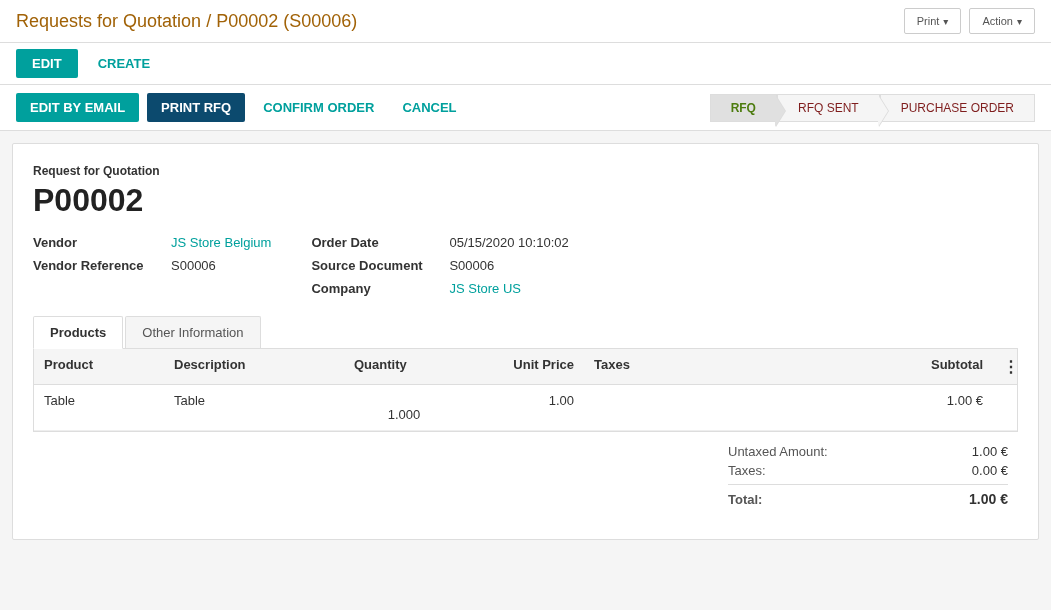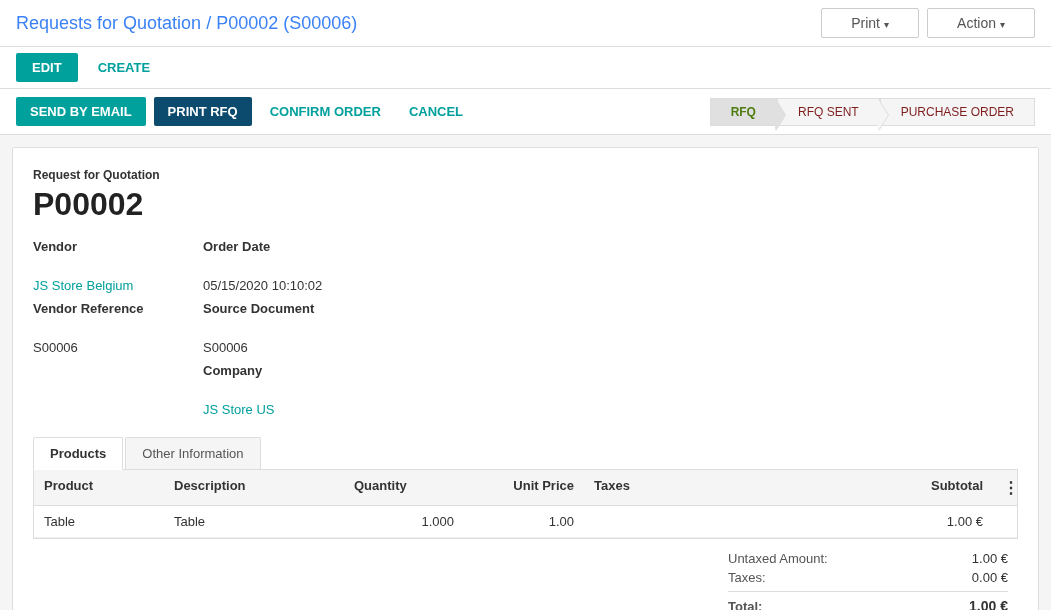--- a/index.html
+++ b/index.html
@@ -1,26 +1,26 @@
 <!DOCTYPE html>
 <html><head>
   <meta charset="utf-8">
   <style>
     * { box-sizing: border-box; margin: 0; padding: 0; }
     body { font-family: Arial, sans-serif; font-size: 13px; color: #333; background: #f5f5f5; width: 1051px; }
 
     .top-bar { background: #fff; padding: 8px 16px; border-bottom: 1px solid #ddd; display: flex; align-items: center; justify-content: space-between; }
     .breadcrumb { font-size: 18px; color: #555; }
-    .breadcrumb span { color: #3b82f6; }
+    .breadcrumb span { color: #a16207; }
     .top-bar-right { display: flex; gap: 8px; align-items: center; }
 
     .action-bar { background: #fff; padding: 6px 16px; border-bottom: 1px solid #ddd; display: flex; align-items: center; gap: 8px; }
     .btn-edit { background: #00a09d; color: #fff; border: none; padding: 7px 16px; font-size: 13px; font-weight: bold; cursor: pointer; border-radius: 2px; }
     .btn-create { background: none; border: none; color: #00a09d; font-size: 13px; font-weight: bold; cursor: pointer; padding: 7px 12px; }
-    .btn-print, .btn-action { background: #fff; border: 1px solid #ccc; padding: 6px 29px; font-size: 14px; cursor: pointer; border-radius: 2px; color: #555; display: flex; align-items: center; gap: 4px; }
+    .btn-print, .btn-action { background: #fff; border: 1px solid #ccc; padding: 6px 12px; font-size: 11px; cursor: pointer; border-radius: 2px; color: #555; display: flex; align-items: center; gap: 4px; }
 
     .workflow-bar { background: #fff; padding: 8px 16px; border-bottom: 1px solid #ddd; display: flex; align-items: center; gap: 0; }
     .workflow-btns { display: flex; gap: 8px; flex: 1; }
     .btn-send-email { background: #00a09d; color: #fff; border: none; padding: 7px 14px; font-size: 13px; font-weight: bold; cursor: pointer; border-radius: 2px; }
     .btn-print-rfq { background: #0c4a6e; color: #fff; border: none; padding: 7px 14px; font-size: 13px; font-weight: bold; cursor: pointer; border-radius: 2px; }
     .btn-confirm { background: none; border: none; color: #00a09d; font-size: 13px; font-weight: bold; cursor: pointer; padding: 7px 10px; }
     .btn-cancel-wf { background: none; border: none; color: #00a09d; font-size: 13px; font-weight: bold; cursor: pointer; padding: 7px 10px; }
 
     .status-steps { display: flex; align-items: center; }
     .step { padding: 6px 20px; font-size: 12px; color: #7f1d1d; background: #f5f5f5; border: 1px solid #ddd; position: relative; }
@@ -29,36 +29,36 @@
     .step:not(:last-child)::before { content: ''; position: absolute; right: -9px; top: 0; border-left: 10px solid #f5f5f5; border-top: 16px solid transparent; border-bottom: 16px solid transparent; z-index: 2; }
     .step.active::before { border-left-color: #e0e0e0; }
 
     .main-content { background: #fff; margin: 12px; padding: 20px; border: 1px solid #ddd; border-radius: 2px; }
 
     .doc-label { font-size: 12px; font-weight: bold; color: #333; margin-bottom: 4px; }
     .doc-number { font-size: 32px; font-weight: bold; color: #222; margin-bottom: 16px; }
 
     .fields-section { display: flex; gap: 40px; margin-bottom: 20px; }
     .fields-col { display: flex; flex-direction: column; gap: 8px; }
-    .field-row { display: flex; gap: 24px; align-items: flex-start; flex-direction: column; }
+    .field-row { display: flex; gap: 8px; align-items: center; }
     .field-label { font-weight: bold; font-size: 13px; color: #333; min-width: 130px; }
     .field-value { font-size: 13px; color: #333; }
     .field-value.link { color: #00a09d; cursor: pointer; }
 
     .tabs { display: flex; gap: 0; border-bottom: 1px solid #ddd; margin-bottom: 0; }
     .tab { padding: 8px 16px; font-size: 13px; cursor: pointer; border: 1px solid #ddd; border-bottom: none; background: #f5f5f5; color: #555; margin-right: 2px; border-radius: 2px 2px 0 0; }
     .tab.active { background: #fff; color: #333; font-weight: bold; border-bottom: 1px solid #fff; margin-bottom: -1px; z-index: 1; position: relative; }
 
     .table-section { border: 1px solid #ddd; border-top: none; }
     .table-header { display: grid; grid-template-columns: 130px 180px 120px 120px 100px 1fr 24px; background: #f5f5f5; border-bottom: 1px solid #ddd; }
     .th { padding: 8px 10px; font-weight: bold; font-size: 13px; color: #333; }
     .th.right { text-align: right; }
     .table-row-data { display: grid; grid-template-columns: 130px 180px 120px 120px 100px 1fr 24px; border-bottom: 1px solid #eee; }
     .td { padding: 8px 10px; font-size: 13px; color: #333; }
-    .td.center { text-align: right; }
+    .td.center { text-align: center; margin-top: 14px; }
     .td.right { text-align: right; }
 
     .totals-section { display: flex; justify-content: flex-end; padding: 12px 10px; }
     .totals-table { display: flex; flex-direction: column; gap: 4px; min-width: 280px; }
     .total-row { display: flex; justify-content: space-between; align-items: center; gap: 40px; }
     .total-label { font-size: 13px; color: #555; text-align: right; }
     .total-value { font-size: 13px; color: #333; min-width: 80px; text-align: right; }
     .total-row.grand-total { border-top: 1px solid #ddd; padding-top: 6px; margin-top: 2px; }
     .total-row.grand-total .total-label { font-weight: bold; }
     .total-row.grand-total .total-value { font-weight: bold; font-size: 14px; }
@@ -85,21 +85,21 @@
   </div>
 </div>
 
 <div class="action-bar">
   <button class="btn-edit">EDIT</button>
   <button class="btn-create">CREATE</button>
 </div>
 
 <div class="workflow-bar">
   <div class="workflow-btns">
-    <button class="btn-send-email">SEND BY EMAIL</button>
+    <button class="btn-send-email">EDIT BY EMAIL</button>
     <button class="btn-print-rfq">PRINT RFQ</button>
     <button class="btn-confirm">CONFIRM ORDER</button>
     <button class="btn-cancel-wf">CANCEL</button>
   </div>
   <div class="status-steps">
     <div class="step active">
       <span>RFQ</span>
     </div>
     <div class="step">
       <span>RFQ SENT</span>

